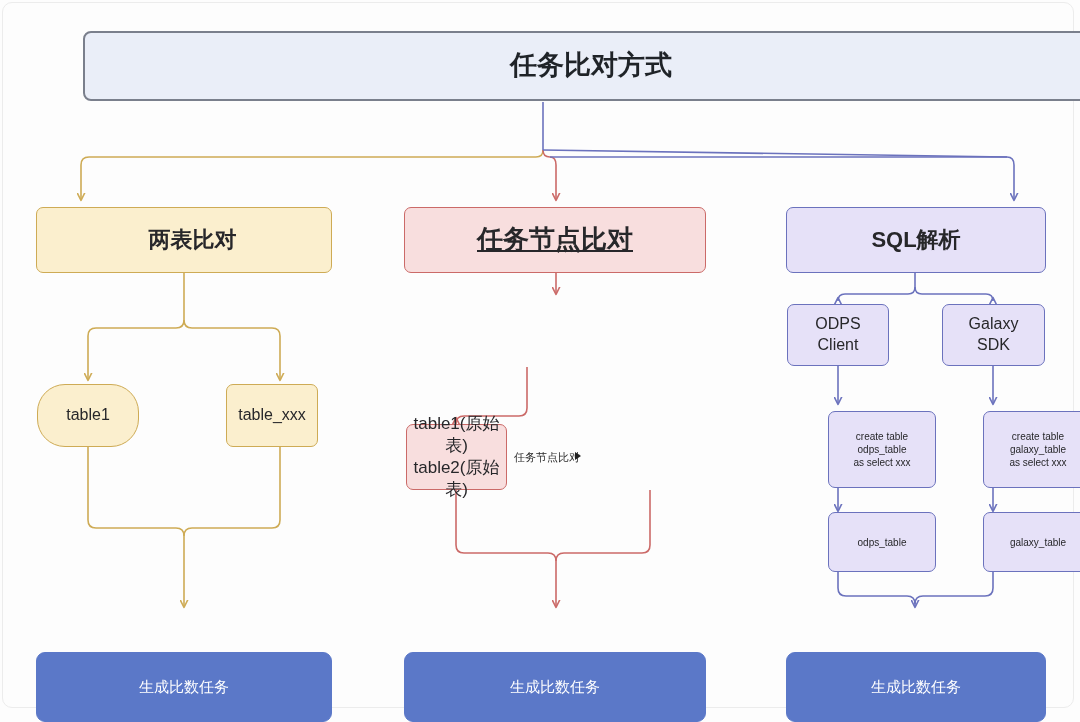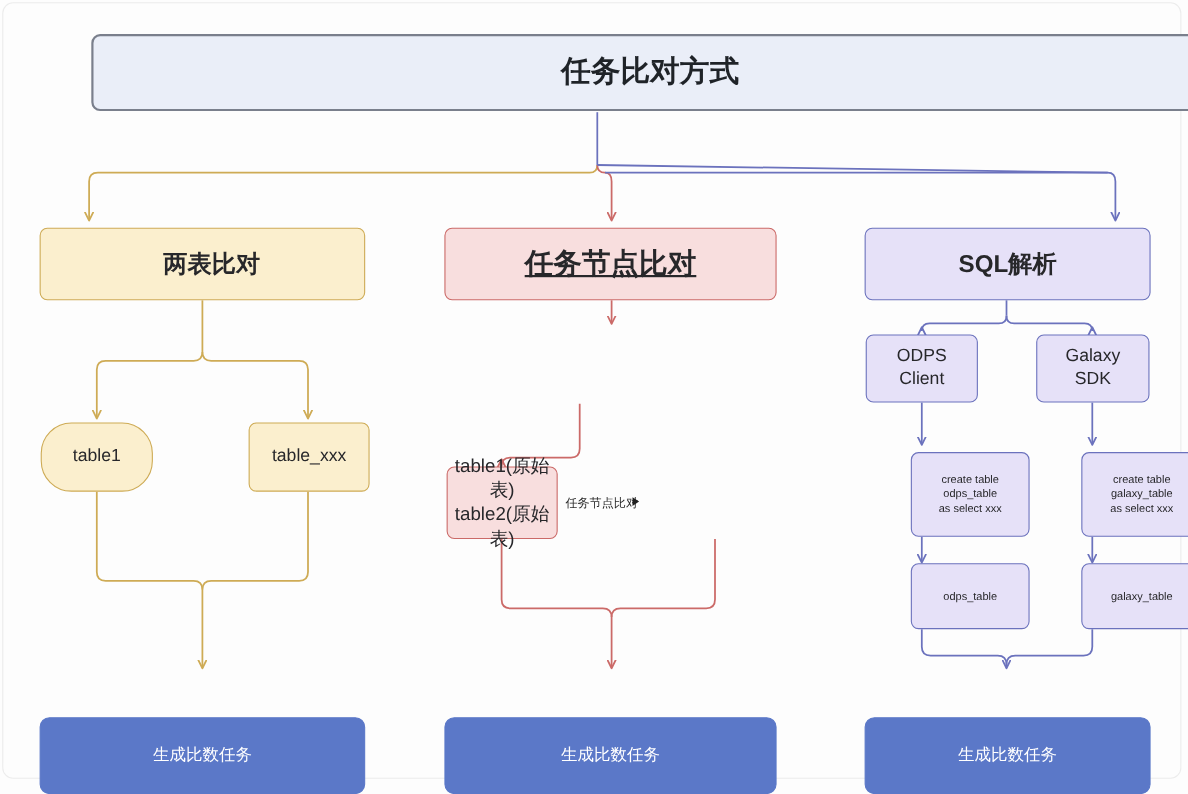--- a/index.html
+++ b/index.html
@@ -163,21 +163,21 @@
     <path d="M838,572 L838,588 Q838,596 846,596 L907,596 Q915,596 915,604 L915,607" fill="none" stroke="#6b72bd" stroke-width="1.6" marker-end="url(#ar-violet)"></path>
     <path d="M993,572 L993,588 Q993,596 985,596 L923,596 Q915,596 915,604" fill="none" stroke="#6b72bd" stroke-width="1.6"></path>
   </svg>
 
   <div class="node n-title" style="left:35px; top:31px; width:1016px; height:70px;margin-left:48px;">任务比对方式</div>
 
   <div class="node n-amber n-amber-head" style="left:36px; top:207px; width:296px; height:66px;">两表比对</div>
 
   <div class="node n-amber f16" style="left:37px; top:384px; width:102px; height:63px;border-radius:28px;">table1</div>
 
-  <div class="node n-amber f16" style="left:226px; top:384px; width:110px; height:63px;">table_xxx</div>
+  <div class="node n-amber f16" style="left:226px; top:384px; width:92px; height:63px;">table_xxx</div>
 
   <div class="node n-result" style="left:36px; top:612px; width:296px; height:70px;">生成比数任务</div>
 
   <div class="node n-rose n-rose-head" style="left:404px; top:207px; width:302px; height:66px;">任务节点比对</div>
 
 
   <div class="node n-rose f13" style="left:406px; top:424px; width:101px; height:66px;">table1(原始表)
 table2(原始表)</div>
 
 

